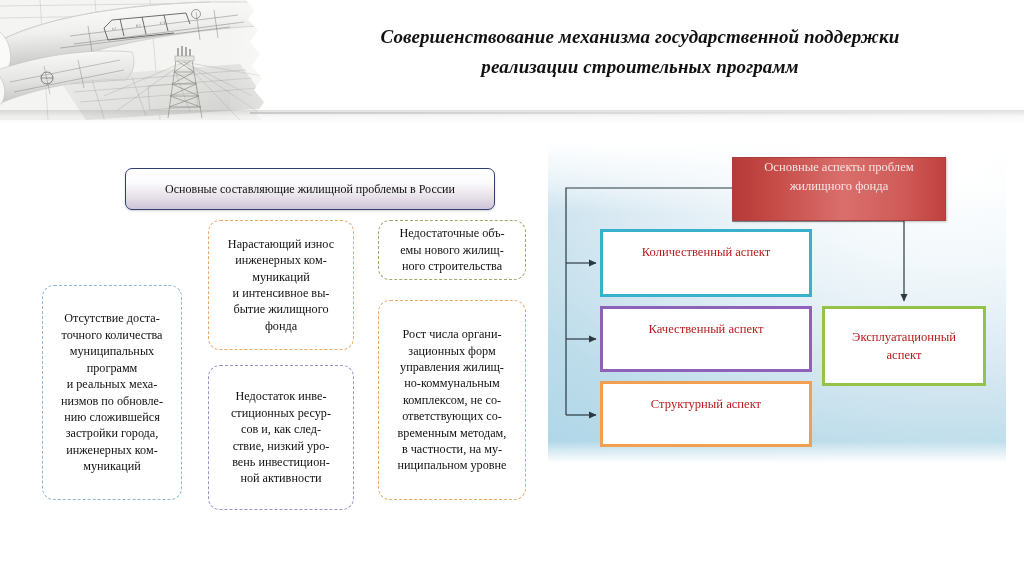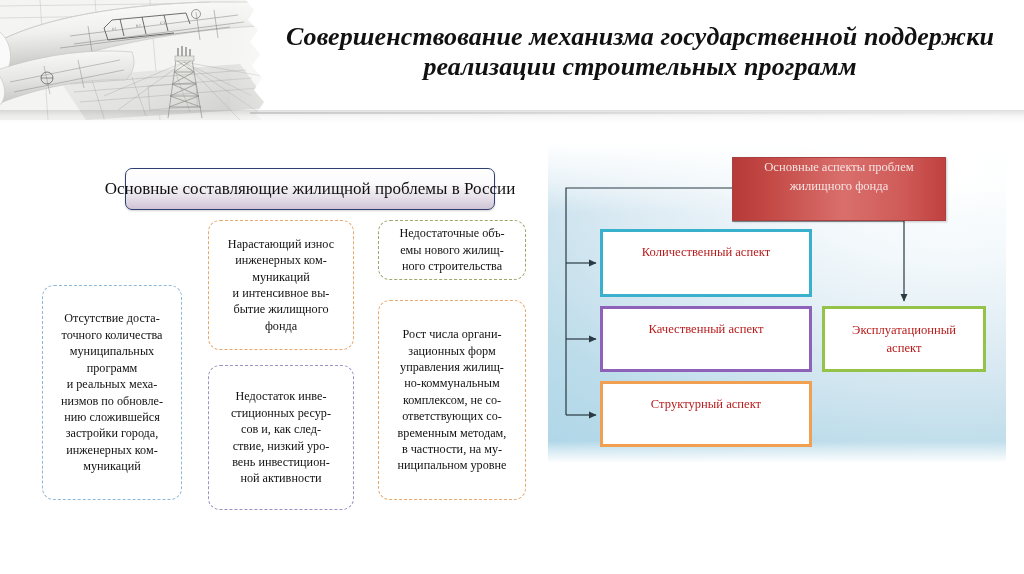--- a/index.html
+++ b/index.html
@@ -55,21 +55,21 @@
   }
 
   .slide-title {
     position: absolute;
     left: 270px; top: 22px;
     width: 740px;
     text-align: center;
     font-family: "Liberation Serif", "DejaVu Serif", serif;
     font-style: italic;
     font-weight: bold;
-    font-size: 26px;
+    font-size: 19px;
     line-height: 30px;
     color: #111111;
     letter-spacing: 0.1px;
   }
 
   
   .left-panel {
     position: absolute;
     left: 30px; top: 150px;
     width: 500px; height: 400px;
@@ -78,21 +78,21 @@
     position: absolute;
     left: 95px; top: 18px;
     width: 368px; height: 40px;
     border: 1.2px solid #2f3f73;
     border-radius: 7px;
     background: linear-gradient(to bottom, #ffffff 0%, #fbfafc 35%, #e6dfe9 72%, #cfc4d6 100%);
     box-shadow: 0 1px 2px rgba(0,0,0,0.18);
     display: flex;
     align-items: center;
     justify-content: center;
-    font-size: 17px;
+    font-size: 12px;
     color: #111111;
     white-space: nowrap;
   }
 
   .dbox {
     position: absolute;
     box-sizing: border-box;
     border-radius: 12px;
     background: #ffffff;
     display: flex;
@@ -168,21 +168,21 @@
     font-size: 12.6px;
     line-height: 18px;
     color: #b91c1c;
   }
   .abox-quant  { left: 52px;  top: 86px;  width: 212px; height: 68px;
                  border: 3.2px solid #39b0cc; outline: 1.2px solid #ffffff; outline-offset: -4.6px; }
   .abox-qual   { left: 52px;  top: 163px; width: 212px; height: 66px;
                  border: 3.2px solid #8e62b8; outline: 1.2px solid #ffffff; outline-offset: -4.6px; }
   .abox-struct { left: 52px;  top: 238px; width: 212px; height: 66px;
                  border: 3.2px solid #f0a050; outline: 1.2px solid #ffffff; outline-offset: -4.6px; }
-  .abox-oper   { left: 274px; top: 163px; width: 164px; height: 66px;
+  .abox-oper   { left: 274px; top: 163px; width: 164px; height: 80px;
                  border: 3.2px solid #95c34a; outline: 1.2px solid #ffffff; outline-offset: -4.6px;
                  align-items: center; padding-top: 0; flex-direction: column; justify-content: center; }
 
   .connectors { position: absolute; left: 0; top: 0; }
 </style>
 </head>
 <body>
 
 <div class="header-band">
 

